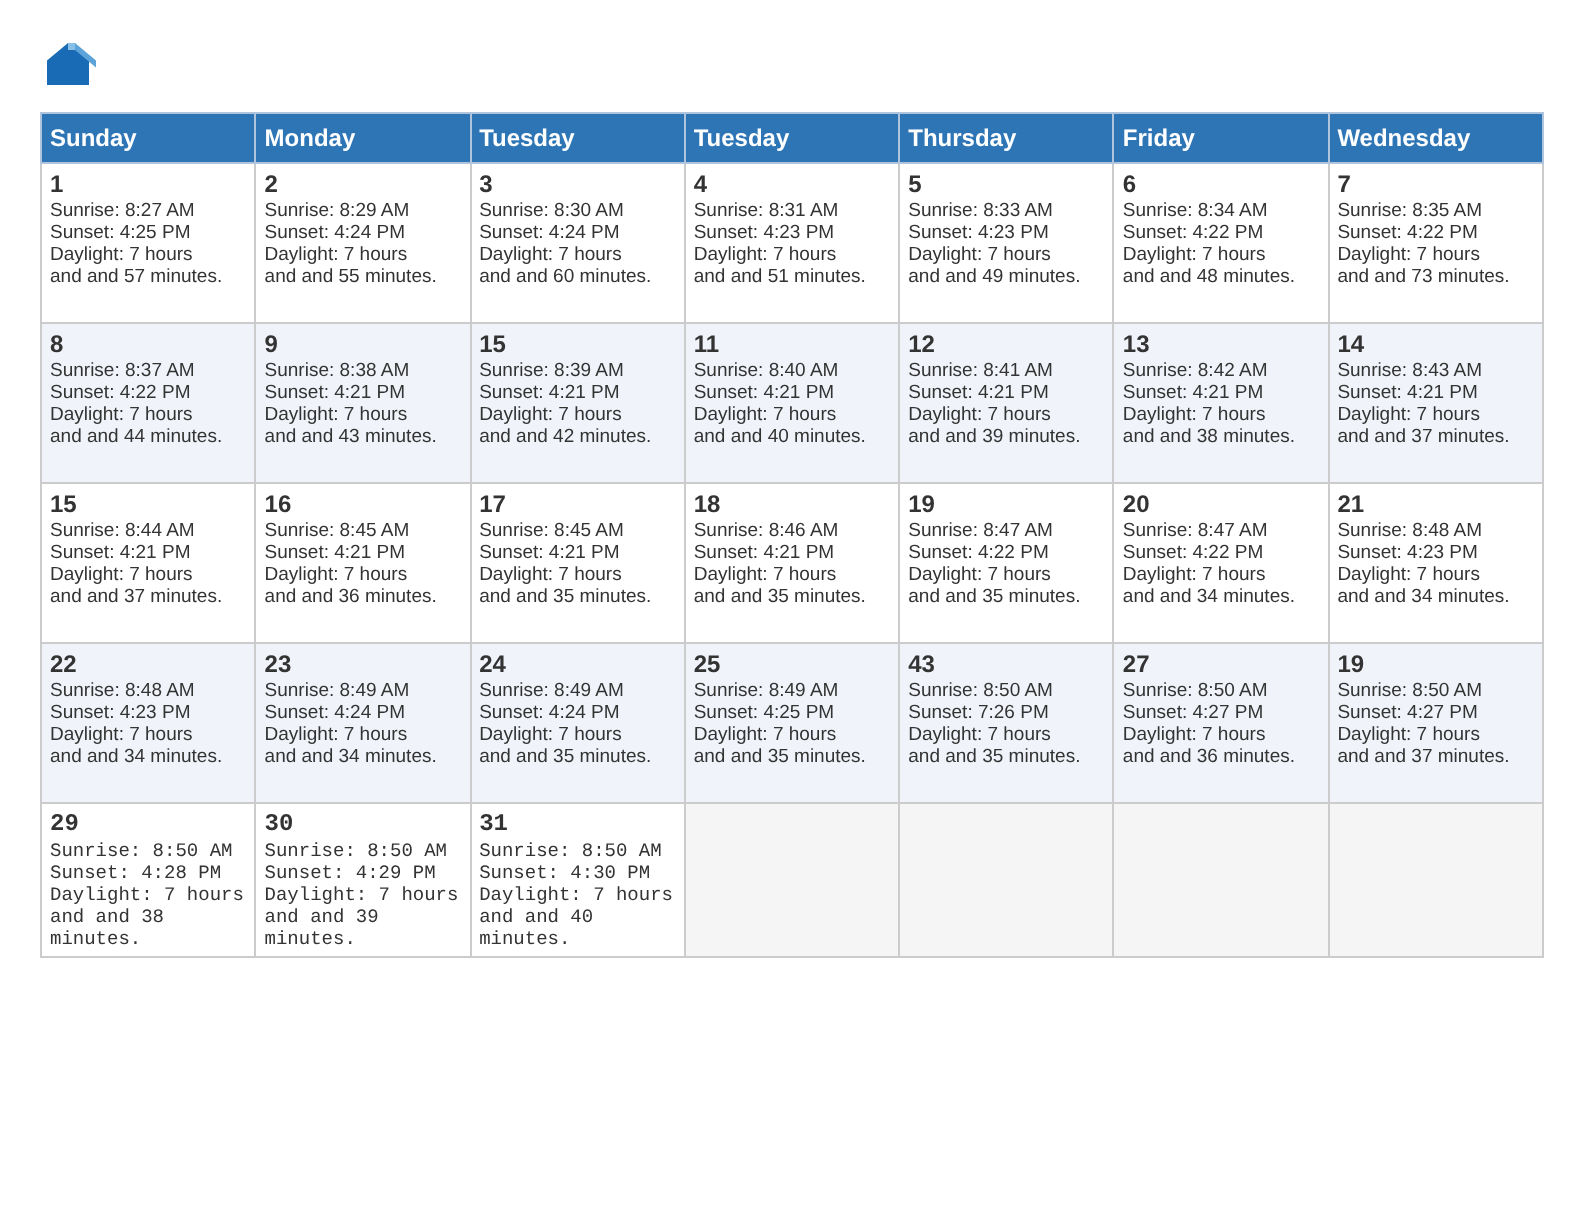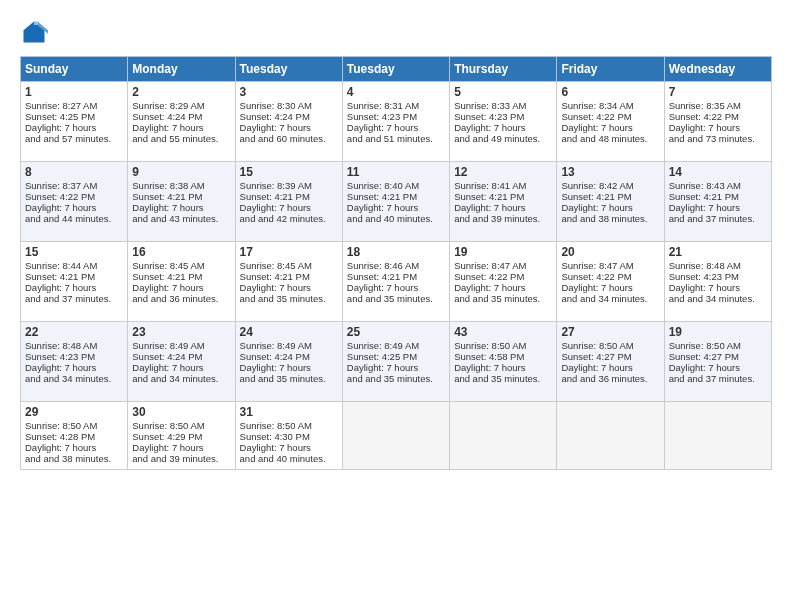--- a/index.html
+++ b/index.html
@@ -89,20 +89,21 @@
       font-size: 12px;
       font-weight: bold;
       display: block;
       margin-bottom: 1px;
     }
     .empty-cell {
       background: #f5f5f5 !important;
     }
     .last-row td {
       height: 68px;
+      font-family: Liberation Mono, monospace;
     }
   </style>
 </head>
 <body>
 
 <div class="page">
   <div class="header">
     <div class="logo">
       <svg class="logo-icon" viewBox="0 0 32 32">
         <polygon points="16,4 28,14 28,28 4,28 4,14" fill="#1a6bb5"></polygon>
@@ -158,21 +159,21 @@
           <td><span class="day-num">18</span><span>Sunrise: 8:46 AM</span><br><span>Sunset: 4:21 PM</span><br><span>Daylight: 7 hours</span><br><span>and and 35 minutes.</span></td>
           <td><span class="day-num">19</span><span>Sunrise: 8:47 AM</span><br><span>Sunset: 4:22 PM</span><br><span>Daylight: 7 hours</span><br><span>and and 35 minutes.</span></td>
           <td><span class="day-num">20</span><span>Sunrise: 8:47 AM</span><br><span>Sunset: 4:22 PM</span><br><span>Daylight: 7 hours</span><br><span>and and 34 minutes.</span></td>
           <td><span class="day-num">21</span><span>Sunrise: 8:48 AM</span><br><span>Sunset: 4:23 PM</span><br><span>Daylight: 7 hours</span><br><span>and and 34 minutes.</span></td>
         </tr>
         <tr>
           <td><span class="day-num">22</span><span>Sunrise: 8:48 AM</span><br><span>Sunset: 4:23 PM</span><br><span>Daylight: 7 hours</span><br><span>and and 34 minutes.</span></td>
           <td><span class="day-num">23</span><span>Sunrise: 8:49 AM</span><br><span>Sunset: 4:24 PM</span><br><span>Daylight: 7 hours</span><br><span>and and 34 minutes.</span></td>
           <td><span class="day-num">24</span><span>Sunrise: 8:49 AM</span><br><span>Sunset: 4:24 PM</span><br><span>Daylight: 7 hours</span><br><span>and and 35 minutes.</span></td>
           <td><span class="day-num">25</span><span>Sunrise: 8:49 AM</span><br><span>Sunset: 4:25 PM</span><br><span>Daylight: 7 hours</span><br><span>and and 35 minutes.</span></td>
-          <td><span class="day-num">43</span><span>Sunrise: 8:50 AM</span><br><span>Sunset: 4:58 PM</span><br><span>Daylight: 7 hours</span><br><span>and and 35 minutes.</span></td>
+          <td><span class="day-num">43</span><span>Sunrise: 8:50 AM</span><br><span>Sunset: 7:26 PM</span><br><span>Daylight: 7 hours</span><br><span>and and 35 minutes.</span></td>
           <td><span class="day-num">27</span><span>Sunrise: 8:50 AM</span><br><span>Sunset: 4:27 PM</span><br><span>Daylight: 7 hours</span><br><span>and and 36 minutes.</span></td>
           <td><span class="day-num">19</span><span>Sunrise: 8:50 AM</span><br><span>Sunset: 4:27 PM</span><br><span>Daylight: 7 hours</span><br><span>and and 37 minutes.</span></td>
         </tr>
         <tr class="last-row">
           <td><span class="day-num">29</span><span>Sunrise: 8:50 AM</span><br><span>Sunset: 4:28 PM</span><br><span>Daylight: 7 hours</span><br><span>and and 38 minutes.</span></td>
           <td><span class="day-num">30</span><span>Sunrise: 8:50 AM</span><br><span>Sunset: 4:29 PM</span><br><span>Daylight: 7 hours</span><br><span>and and 39 minutes.</span></td>
           <td><span class="day-num">31</span><span>Sunrise: 8:50 AM</span><br><span>Sunset: 4:30 PM</span><br><span>Daylight: 7 hours</span><br><span>and and 40 minutes.</span></td>
           <td class="empty-cell"></td>
           <td class="empty-cell"></td>
           <td class="empty-cell"></td>

